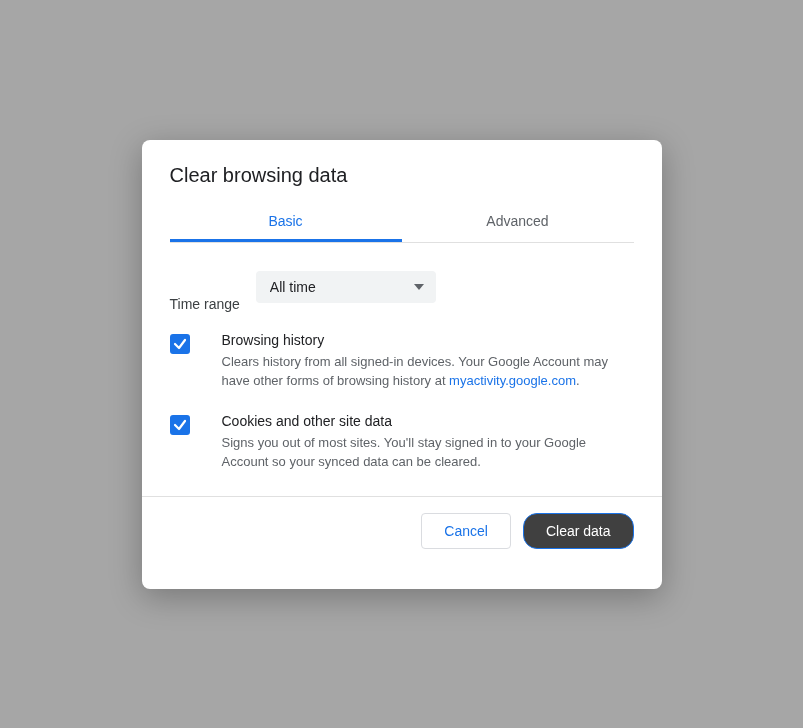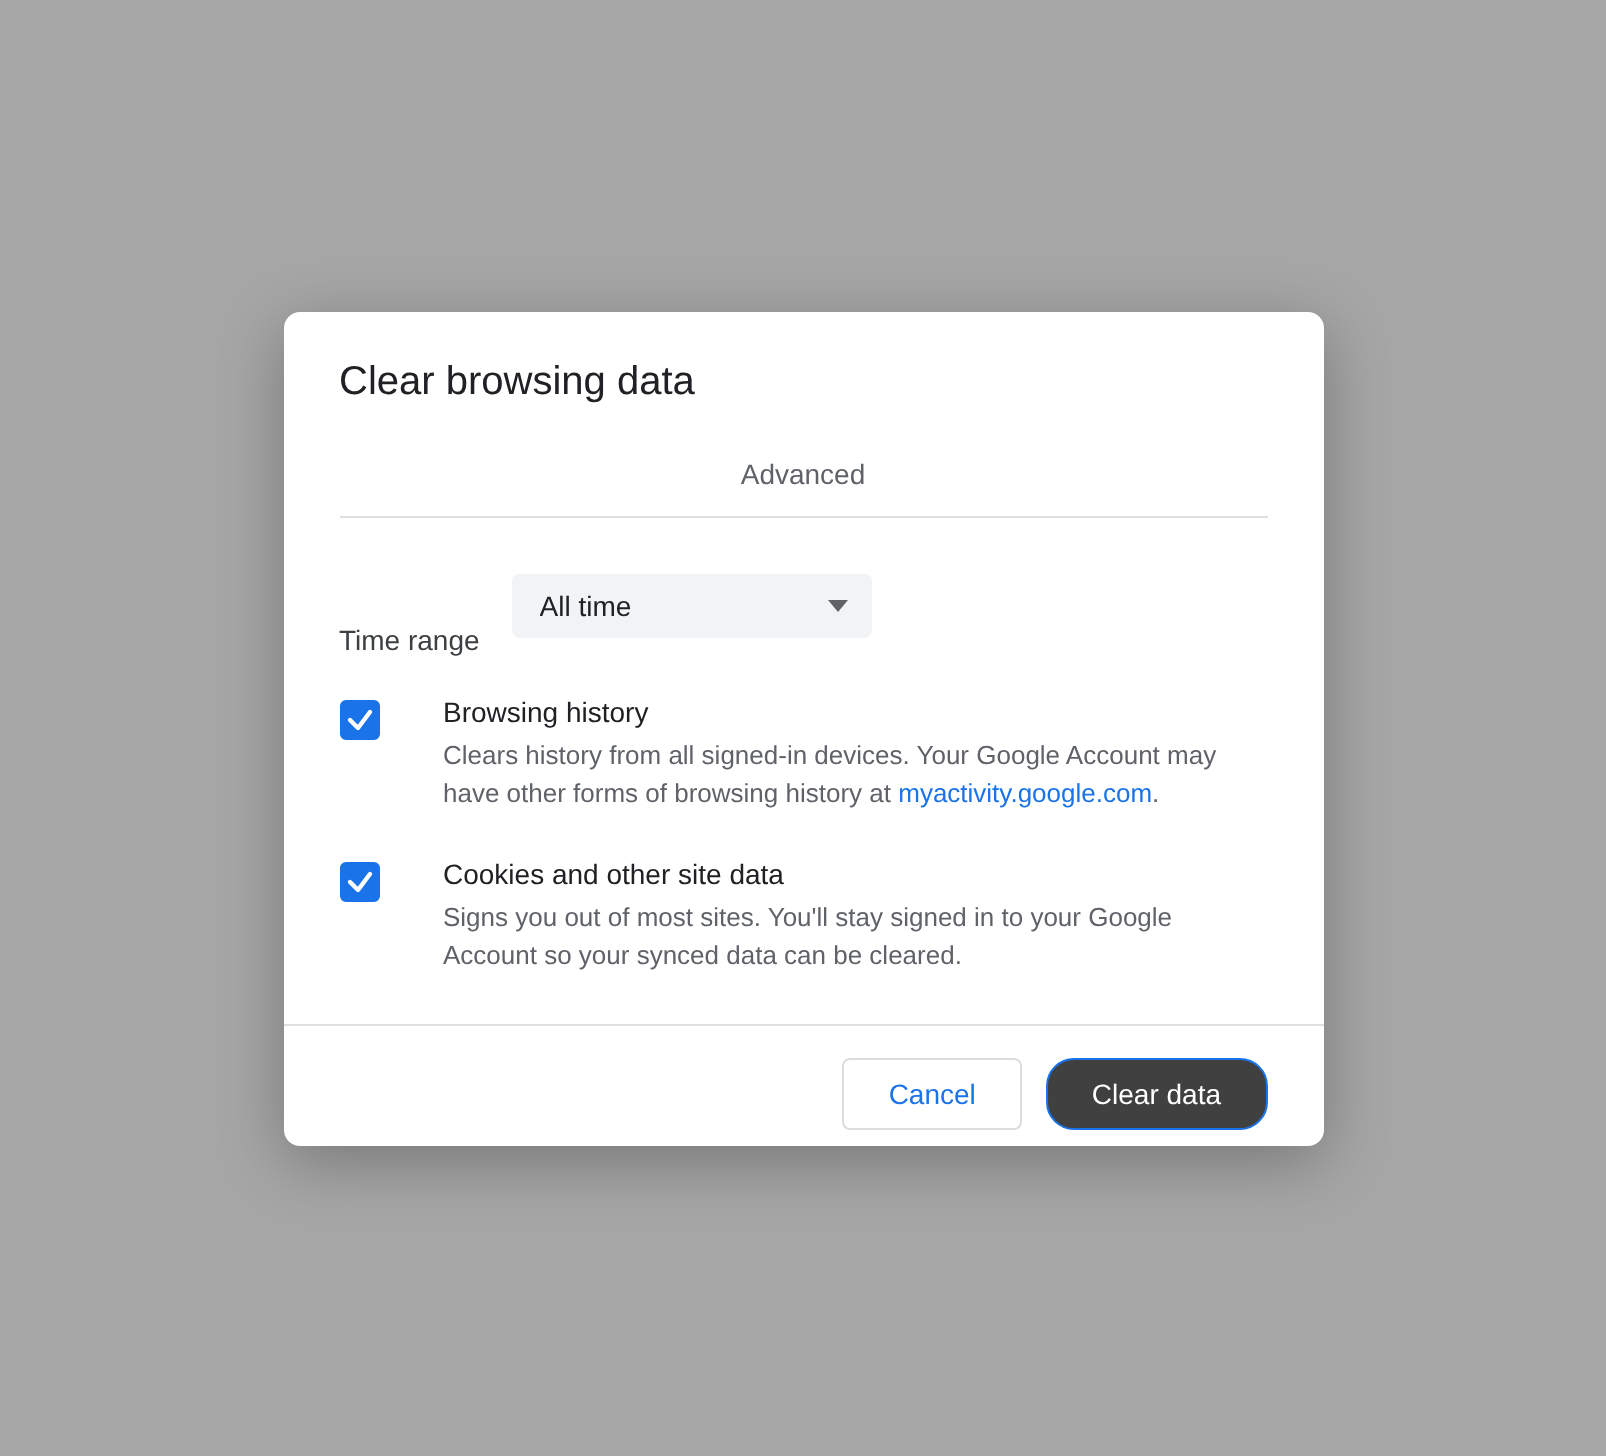--- a/index.html
+++ b/index.html
@@ -173,21 +173,21 @@
     }
 
     .item-desc a {
       color: #1a73e8;
       text-decoration: none;
     }
 
     .dialog-footer {
       display: flex;
       justify-content: flex-end;
-      padding: 16px 28px 8px 28px;
+      padding: 16px 28px 40px 28px;
       gap: 12px;
       border-top: 1px solid #e0e0e0;
       margin-top: 8px;
     }
 
     .btn {
       padding: 9px 22px;
       border-radius: 4px;
       font-size: 14px;
       font-weight: 500;
@@ -212,20 +212,21 @@
 <body>
 
 <div class="bg-page">
 </div>
 
 <div class="backdrop">
   <div class="dialog">
     <div class="dialog-header">
       <div class="dialog-title">Clear browsing data</div>
       <div class="tabs">
+        <div class="tab active">Basic</div>
         <div class="tab">Advanced</div>
       </div>
     </div>
 
     <div class="dialog-body">
 
       <div class="time-range-row">
         <span class="time-range-label">Time range</span>
         <div class="select-wrapper">
           <select class="time-range-select">

